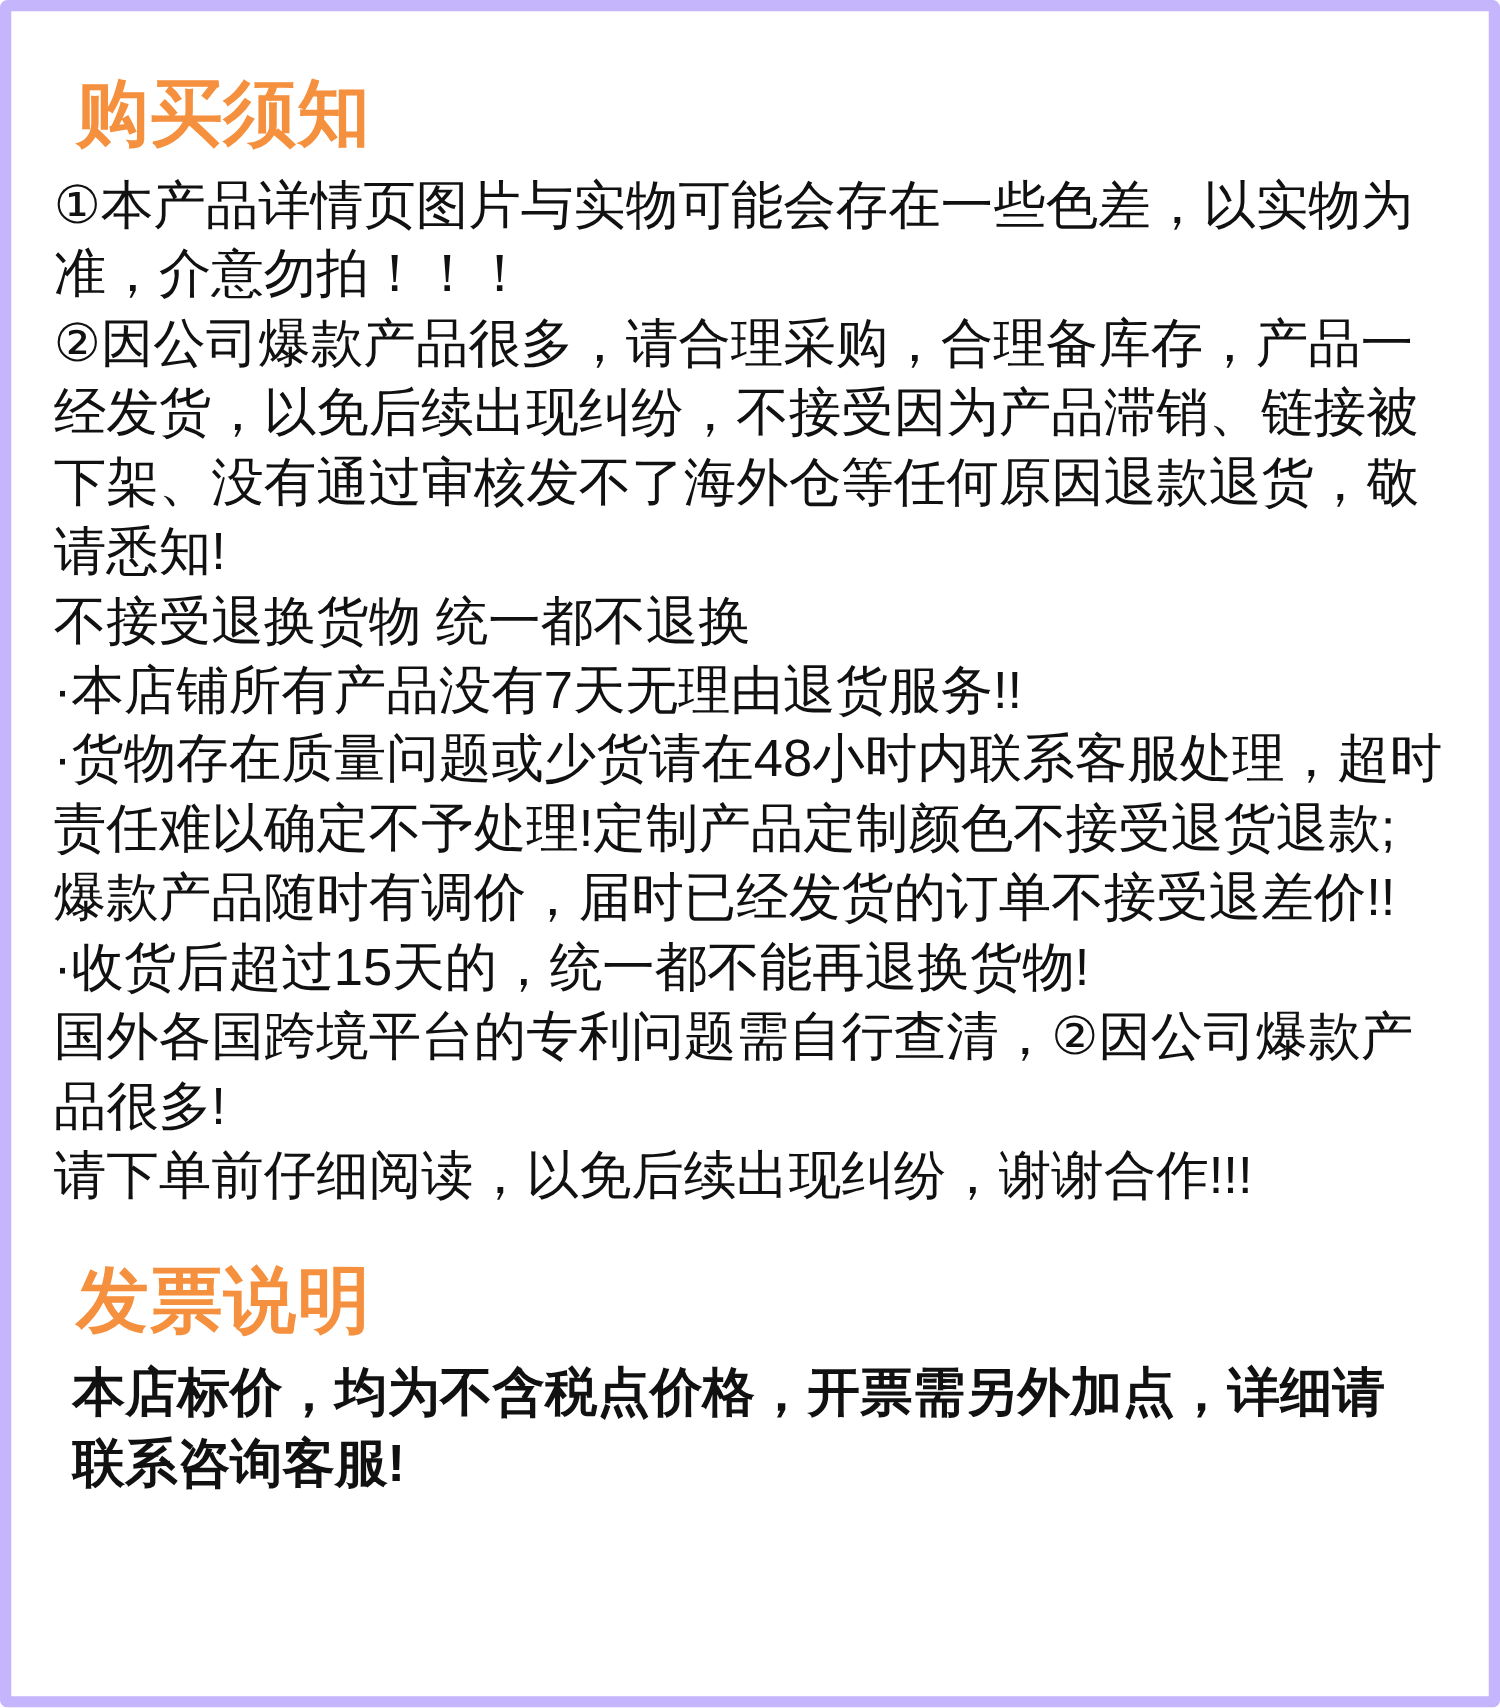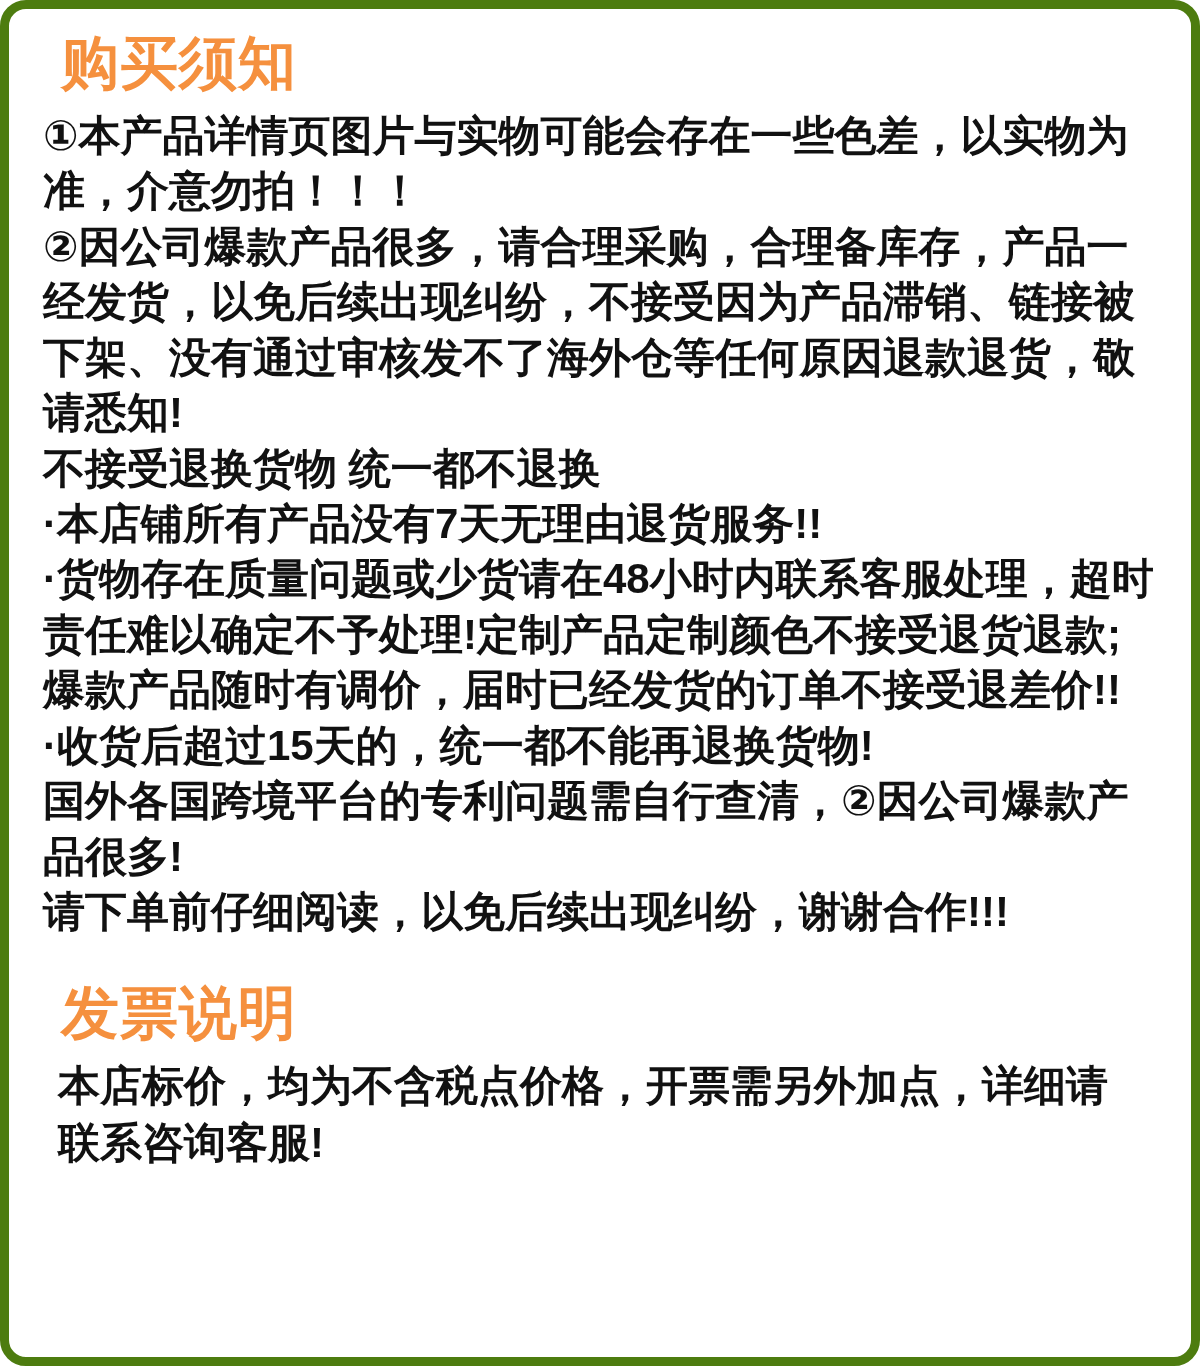--- a/index.html
+++ b/index.html
@@ -9,42 +9,42 @@
   }
   body {
     width: 1200px;
     height: 1366px;
     font-family: "Liberation Sans", "DejaVu Sans", sans-serif;
   }
   .page {
     box-sizing: border-box;
     width: 1200px;
     height: 1366px;
-    border: 9px solid #4d7c0f;
-    border-radius: 26px;
+    border: 9px solid #c4b5fd;
+    border-radius: 6px;
     background: #ffffff;
-    padding: 24px 34px 20px 34px;
+    padding: 52px 34px 20px 34px;
     overflow: hidden;
   }
   .section-title {
     color: #F5903E;
     font-size: 58px;
     font-weight: bold;
     line-height: 1.05;
     letter-spacing: 1px;
     margin: 0 0 14px 18px;
   }
   .section-title.second {
     margin-top: 44px;
     margin-bottom: 10px;
   }
   .body-block {
     color: #111111;
     font-size: 42px;
-    font-weight: bold;
+    font-weight: normal;
     line-height: 1.32;
     letter-spacing: 0px;
   }
   .body-block p {
     margin: 0;
     padding: 0;
   }
   .invoice-block {
     color: #111111;
     font-size: 42px;

